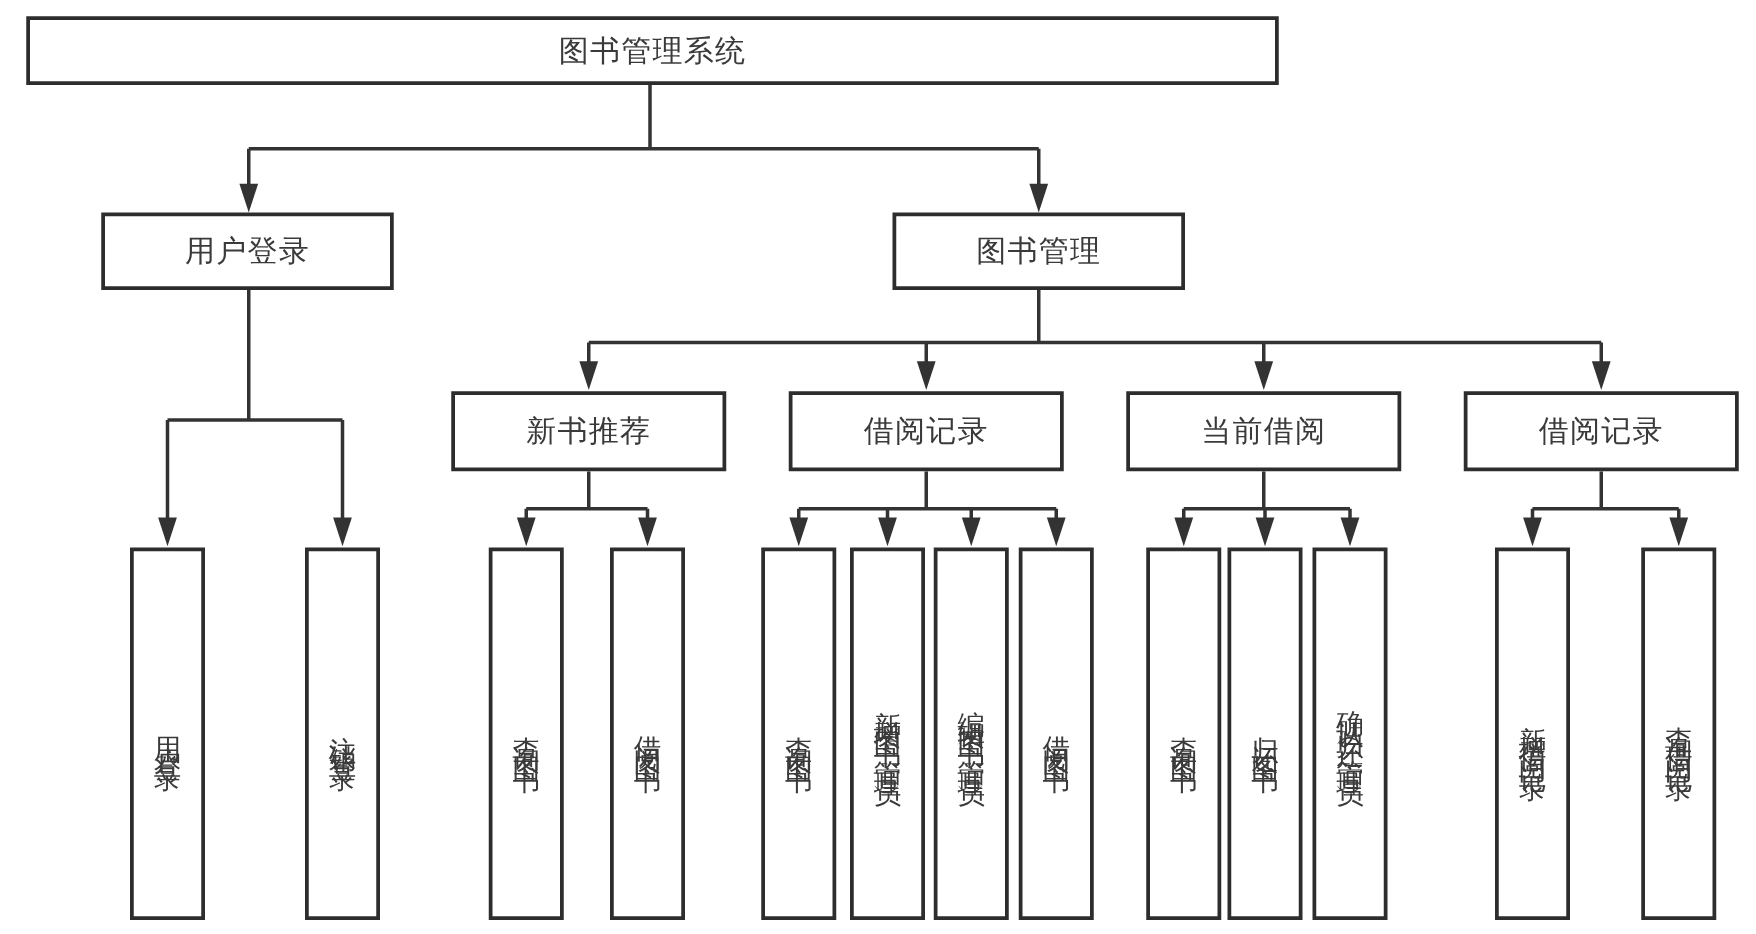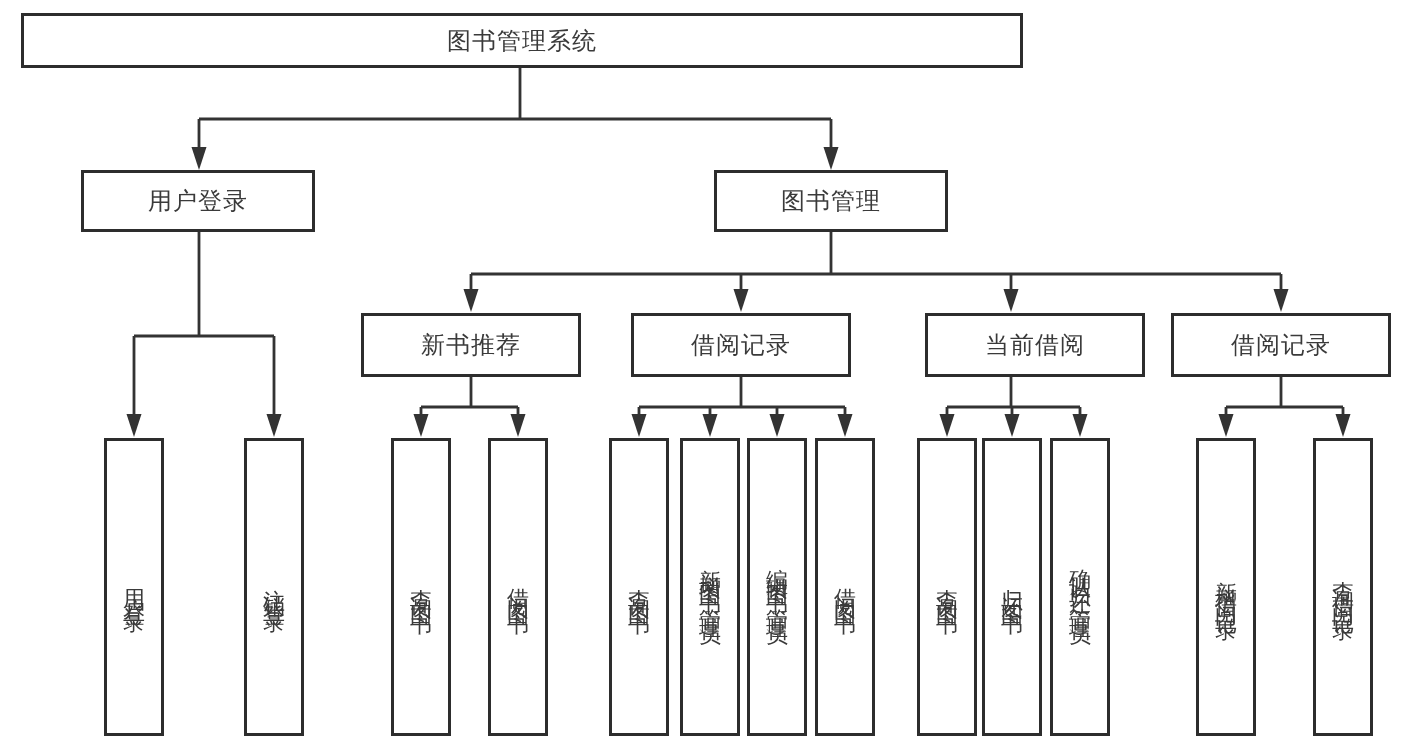--- a/index.html
+++ b/index.html
@@ -93,21 +93,21 @@
   <div class="node" style="left:361px;top:313px;width:220px;height:64px;">
     <span class="lbl">新书推荐</span>
   </div>
 
   <div class="node" style="left:714px;top:170px;width:234px;height:62px;">
     <span class="lbl">图书管理</span>
   </div>
   <div class="node" style="left:631px;top:313px;width:220px;height:64px;">
     <span class="lbl">借阅记录</span>
   </div>
-  <div class="node" style="left:901px;top:313px;width:220px;height:64px;margin-left:24px;">
+  <div class="node" style="left:901px;top:313px;width:220px;height:64px;">
     <span class="lbl">当前借阅</span>
   </div>
   <div class="node" style="left:1171px;top:313px;width:220px;height:64px;">
     <span class="lbl">借阅记录</span>
   </div>
 
   <div class="node leaf" style="left:104px;top:438px;width:60px;height:298px;">
     <span class="lbl">用户登录</span>
   </div>
   <div class="node leaf" style="left:244px;top:438px;width:60px;height:298px;">

